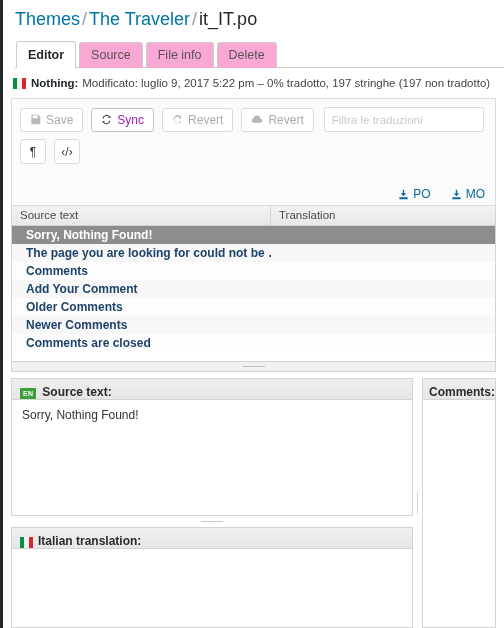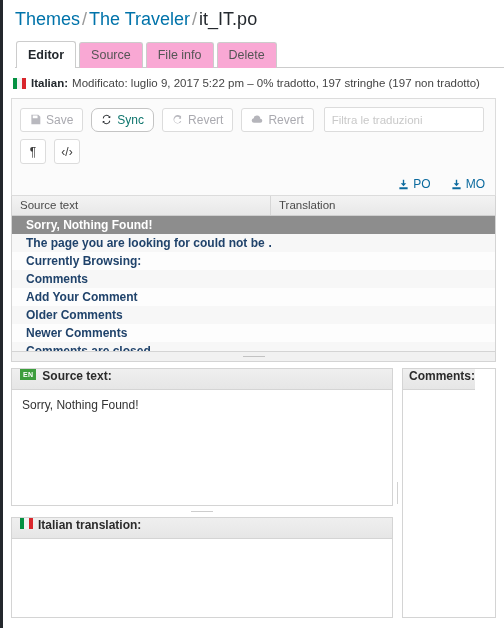--- a/index.html
+++ b/index.html
@@ -120,21 +120,21 @@
     margin-right: 8px;
     font-size: 12px;
     background: #ffffff;
     border: 1px solid #dcdcdc;
     border-radius: 3px;
     color: #aaaab0;
     box-sizing: border-box;
     cursor: default;
     white-space: nowrap;
   }
-  .btn.enabled { color: #0f766e; border-color: #c4c4c4; cursor: pointer; border-radius: 7px; }
+  .btn.enabled { color: #a21caf; border-color: #c4c4c4; cursor: pointer; }
   .btn .ico { margin-right: 5px; display: inline-flex; align-items: center; }
   .btn .ico svg { display: block; }
 
   .filter-input {
     flex: 0 0 auto;
     width: 160px;
     height: 25px;
     margin-left: 2px;
     padding: 0 7px;
     font-size: 11.5px;
@@ -169,20 +169,21 @@
     padding: 7px 10px 4px 0;
   }
   .dl-link {
     display: inline-flex;
     align-items: center;
     margin-left: 20px;
     color: #0b6a9e;
     font-size: 12px;
     text-decoration: none;
     cursor: pointer;
+    margin-top: 10px;
   }
   .dl-link .ico { margin-right: 4px; display: inline-flex; }
 
   
   .tbl-wrap {
     margin: 0 8px;
     border: 1px solid #d4d4d4;
     border-top: none;
     background: #fff;
     box-sizing: border-box;
@@ -281,21 +282,21 @@
     flex: 1;
     display: flex;
     flex-direction: column;
     box-sizing: border-box;
   }
 
   .box { border: 1px solid #d4d4d4; background: #fff; box-sizing: border-box; }
   .box-head {
     height: 21px;
     display: flex;
-    align-items: flex-start;
+    align-items: flex-end;
     padding-left: 8px;
     background: linear-gradient(to bottom,#efefef,#e6e6e6);
     border-bottom: 1px solid #d4d4d4;
     font-size: 12px;
     font-weight: bold;
     color: #2b2b2b;
     box-sizing: border-box;
   }
   .badge-en {
     display: inline-block;
@@ -329,40 +330,40 @@
   }
   .mid-grip i {
     display: block;
     width: 22px;
     height: 0;
     border-top: 1px solid #cdcdcd;
   }
 
   .trn-box { flex: 1; display: flex; flex-direction: column; }
   .trn-box .box-body { flex: 1; }
-  .cmt-box { height: 100%; display: flex; flex-direction: row; }
+  .cmt-box { height: 100%; display: flex; flex-direction: column; }
   .cmt-box .box-body { flex: 1; }
   .cmt-box .box-head { padding-left: 6px; }
 </style>
 </head>
 <body>
 
 <div id="app">
 
   <div class="breadcrumb">
     <a class="crumb-link" href="#">Themes</a><span class="crumb-sep">/</span><a class="crumb-link" href="#">The Traveler</a><span class="crumb-sep">/</span><span class="crumb-current">it_IT.po</span>
   </div>
 
   <div class="tabs">
     <div class="tab active">Editor</div><div class="tab">Source</div><div class="tab">File info</div><div class="tab">Delete</div>
   </div>
 
   <div class="statusline">
     <span class="flag-it"></span>
-    <span class="status-lang">Italian:</span>
+    <span class="status-lang">Nothing:</span>
     <span>Modificato: luglio 9, 2017 5:22 pm – 0% tradotto, 197 stringhe (197 non tradotto)</span>
   </div>
 
   <div class="panel">
     <div class="toolbar">
 
       <div class="btn-row">
 
         <div class="btn">
           <span class="ico">
@@ -439,24 +440,20 @@
 
       <div class="row selected">
         <div class="c-src">Sorry, Nothing Found!</div>
         <div class="c-trn"></div>
       </div>
       <div class="row">
         <div class="c-src">The page you are looking for could not be …</div>
         <div class="c-trn"></div>
       </div>
       <div class="row">
-        <div class="c-src">Currently Browsing:</div>
-        <div class="c-trn"></div>
-      </div>
-      <div class="row">
         <div class="c-src">Comments</div>
         <div class="c-trn"></div>
       </div>
       <div class="row">
         <div class="c-src">Add Your Comment</div>
         <div class="c-trn"></div>
       </div>
       <div class="row">
         <div class="c-src">Older Comments</div>
         <div class="c-trn"></div>

